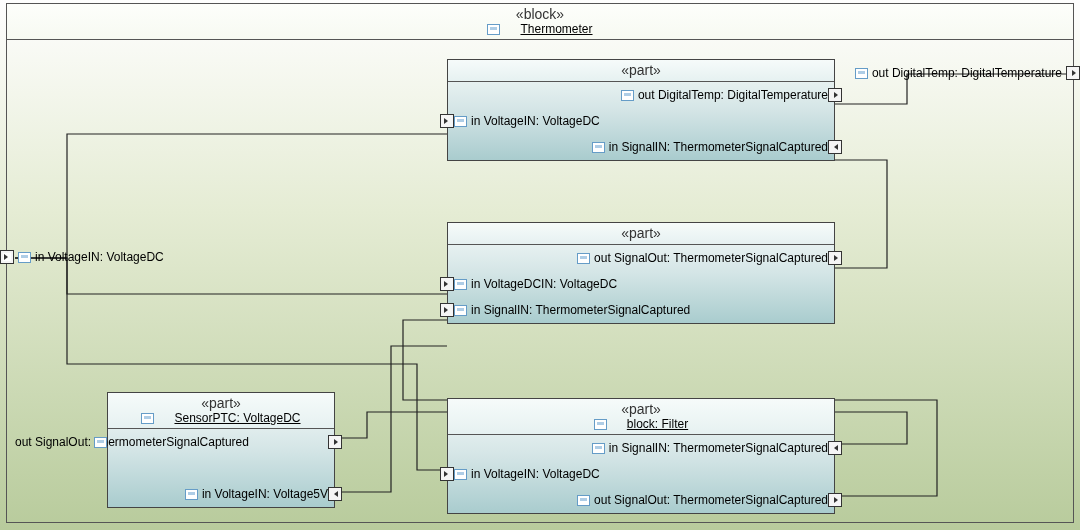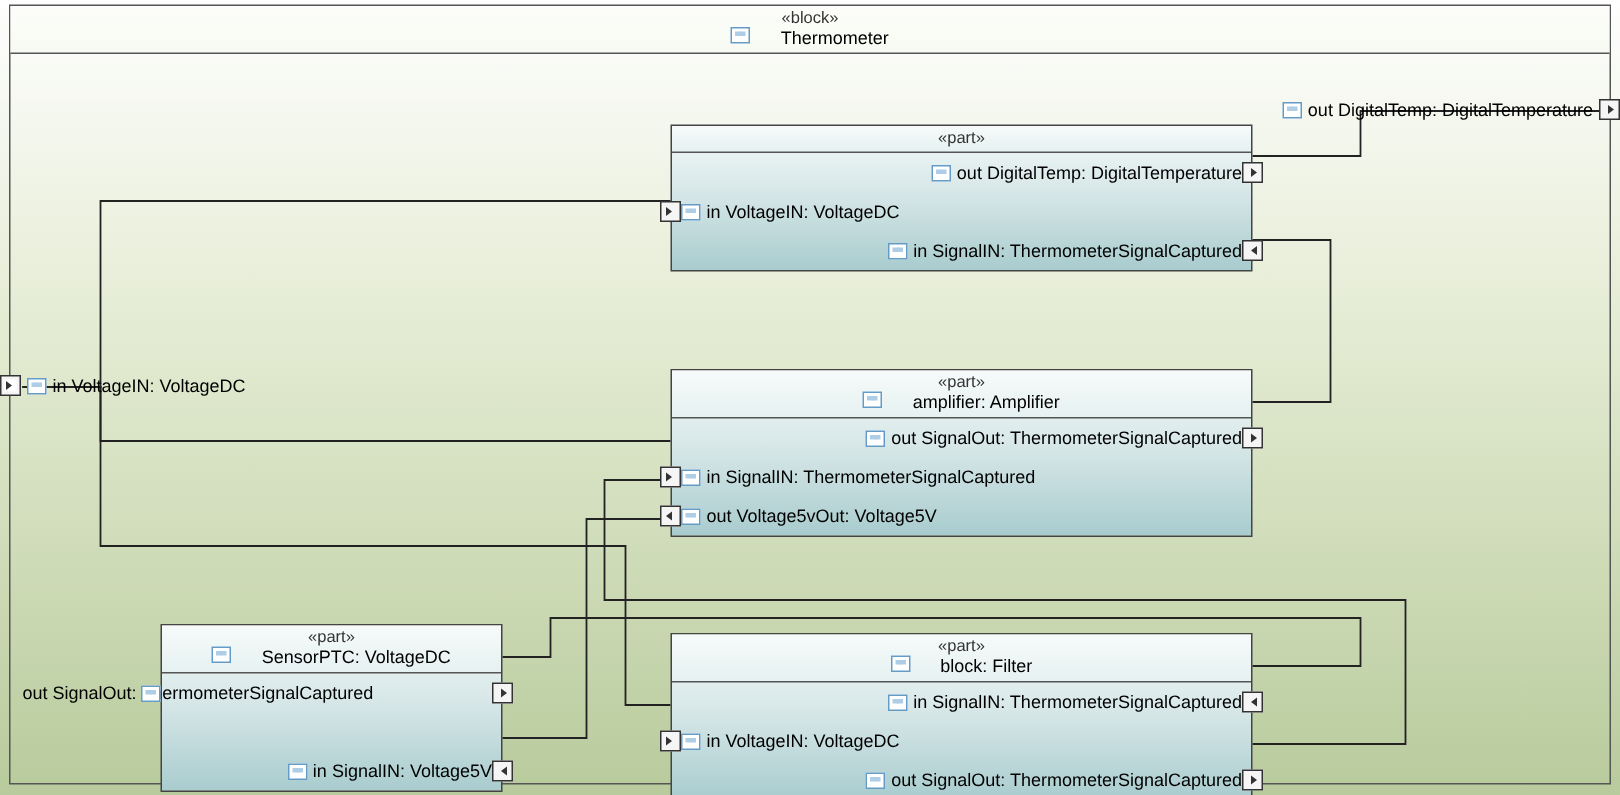--- a/index.html
+++ b/index.html
@@ -17,28 +17,27 @@
     left: 6px; top: 3px;
     width: 1068px; height: 520px;
     border: 1px solid #555;
   }
   .outer-header {
     text-align: center;
     border-bottom: 1px solid #555;
     padding: 2px 0 3px;
     background: linear-gradient(to bottom,#fdfefb,#f7faf2);
   }
-  .stereo { font-size: 11px; color:#333; }
-  .hdr-row { display:flex; justify-content:center; align-items:flex-start; gap:20px; }
+  .stereo { font-size: 14px; color:#333; }
+  .hdr-row { display:flex; justify-content:center; align-items:center; gap:20px;text-decoration:underline; }
 
   .part {
     position: absolute;
     border: 1px solid #444;
     background: linear-gradient(to bottom,#f5faf9 0%, #d4e5e6 50%, #a9ccce 100%);
-    margin-top: 24px;
   }
   .part-header {
     text-align:center;
     border-bottom: 1px solid #555;
     padding: 2px 0 3px;
     background: linear-gradient(to bottom,#f6fbfa,#e6f1f1);
   }
   .port-row {
     height: 26px;
     display:flex;
@@ -168,51 +167,47 @@
           <svg viewBox="0 0 10 10">
             <polygon points="8,2 8,8 4,5" fill="#333"></polygon>
           </svg>
         </div>
     </div>
   </div>
 
   <div class="part" style="left:440px; top:218px; width:388px;">
     <div class="part-header">
       <div class="stereo">«part»</div>
-      <div class="hdr-row">
-          <span class="block-icon"></span>
-          <span>amplifier: Amplifier</span>
-        </div>
     </div>
     <div class="port-row right">
       <span class="block-icon"></span>
       <span class="port-label">out SignalOut: ThermometerSignalCaptured</span>
       <div class="port-box port-right">
           <svg viewBox="0 0 10 10">
             <polygon points="4,2 4,8 8,5" fill="#333"></polygon>
           </svg>
         </div>
     </div>
     <div class="port-row left">
       <div class="port-box port-left">
           <svg viewBox="0 0 10 10">
             <polygon points="2,2 2,8 6,5" fill="#333"></polygon>
           </svg>
         </div>
       <span class="block-icon"></span>
+      <span class="port-label">in VoltageDCIN: VoltageDC</span>
+    </div>
+    <div class="port-row left">
+      <div class="port-box port-left">
+          <svg viewBox="0 0 10 10">
+            <polygon points="2,2 2,8 6,5" fill="#333"></polygon>
+          </svg>
+        </div>
+      <span class="block-icon"></span>
       <span class="port-label">in SignalIN: ThermometerSignalCaptured</span>
-    </div>
-    <div class="port-row left">
-      <div class="port-box port-left">
-          <svg viewBox="0 0 10 10">
-            <polygon points="6,2 6,8 2,5" fill="#333"></polygon>
-          </svg>
-        </div>
-      <span class="block-icon"></span>
-      <span class="port-label">out Voltage5vOut: Voltage5V</span>
     </div>
   </div>
 
   <div class="part" style="left:100px; top:388px; width:228px;">
     <div class="part-header">
       <div class="stereo">«part»</div>
       <div class="hdr-row">
           <span class="block-icon"></span>
           <span>SensorPTC: VoltageDC</span>
         </div>
@@ -223,21 +218,21 @@
       <span class="port-label" style="margin-left:-96px; white-space:nowrap;">out SignalOut: ThermometerSignalCaptured</span>
       <div class="port-box port-right">
           <svg viewBox="0 0 10 10">
             <polygon points="4,2 4,8 8,5" fill="#333"></polygon>
           </svg>
         </div>
     </div>
     <div style="height:26px"></div>
     <div class="port-row right">
       <span class="block-icon"></span>
-      <span class="port-label">in SignalIN: Voltage5V</span>
+      <span class="port-label">in VoltageIN: Voltage5V</span>
       <div class="port-box port-right">
           <svg viewBox="0 0 10 10">
             <polygon points="8,2 8,8 4,5" fill="#333"></polygon>
           </svg>
         </div>
     </div>
   </div>
 
   <div class="floating-port" style="left:82px; top:425px;">
   </div>

